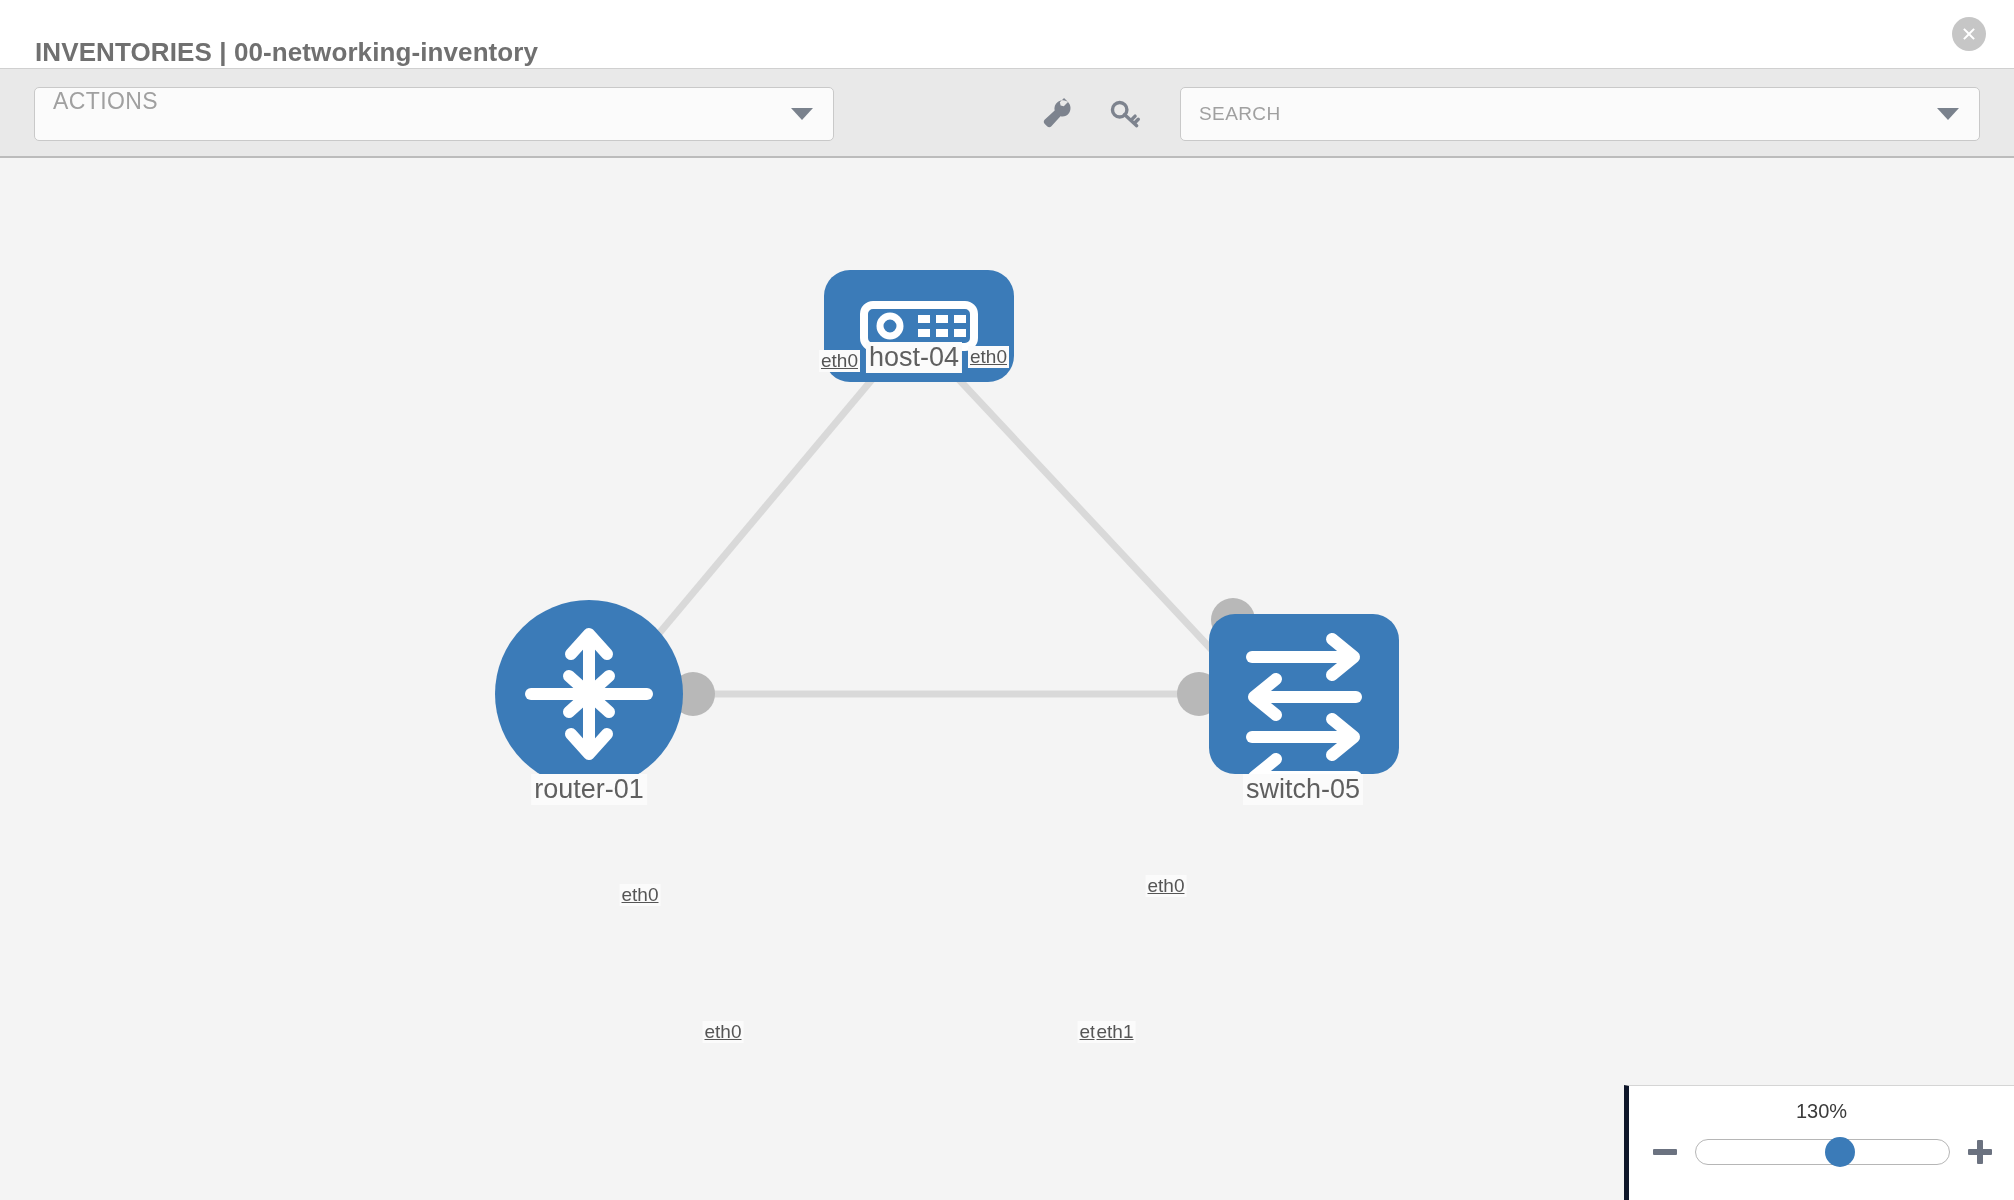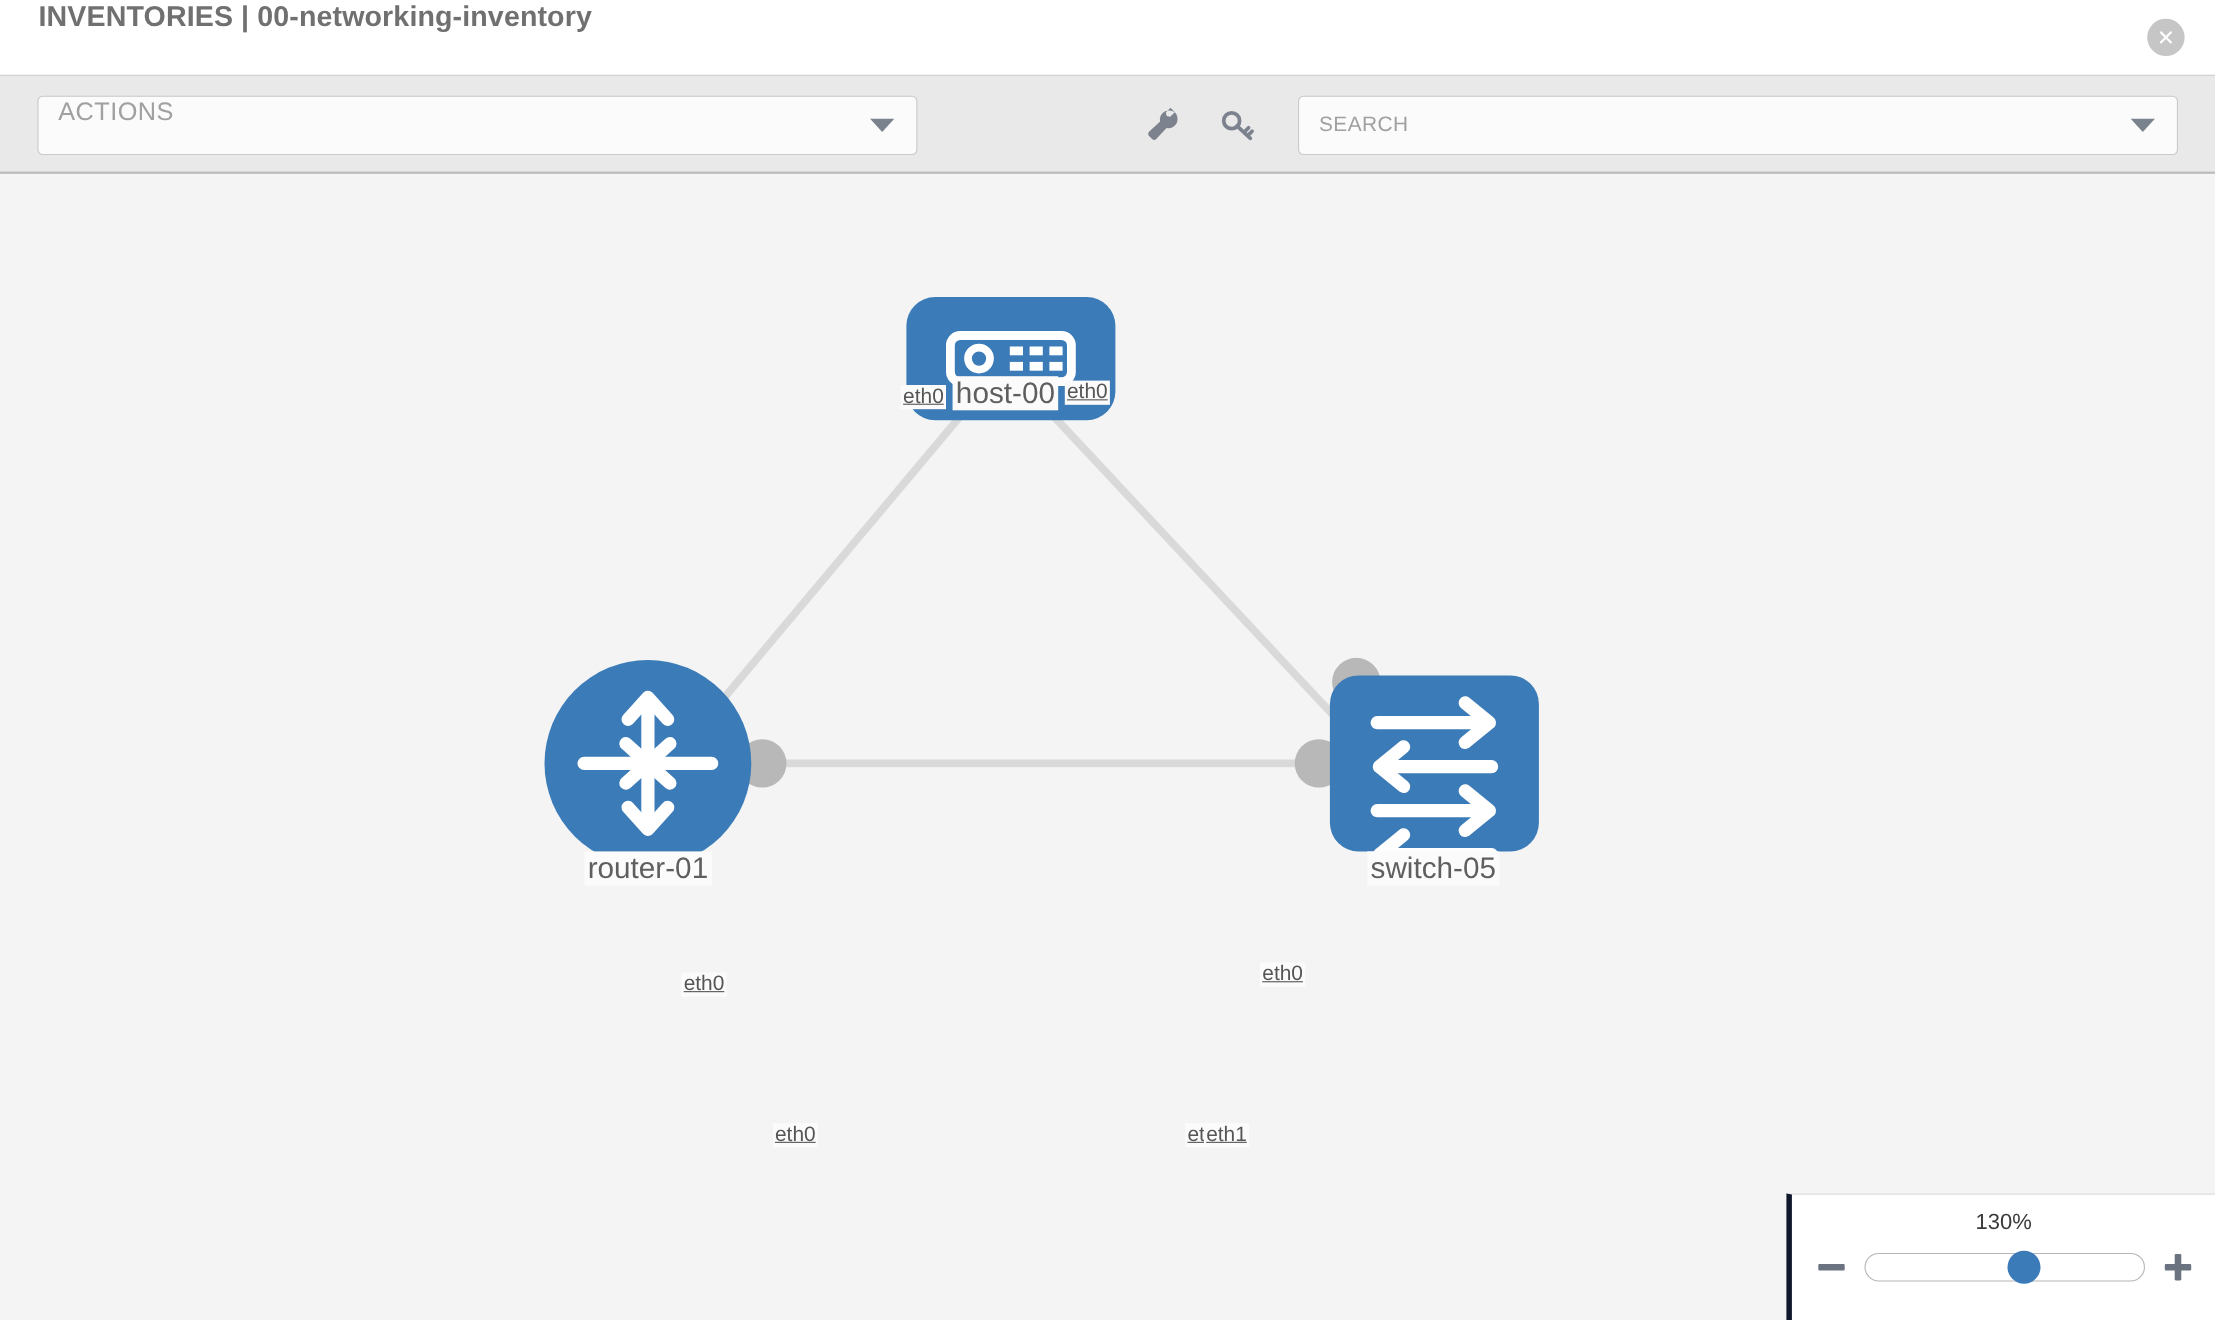--- a/index.html
+++ b/index.html
@@ -20,21 +20,21 @@
   }
 
   
   .header {
     position: absolute;
     left: 0; top: 0;
     width: 2014px;
     height: 68px;
     background: #ffffff;
     display: flex;
-    align-items: flex-start;
+    align-items: flex-end;
   }
   .header-title {
     margin-left: 35px;
     font-size: 26px;
     font-weight: bold;
     color: #707070;
     letter-spacing: 0.1px;
     white-space: nowrap;
   }
   .close-btn {
@@ -321,21 +321,21 @@
     </svg>
 
     <div class="iface-label" style="left:819px; top:190px;">eth0</div>
     <div class="iface-label" style="left:968px; top:186px;">eth0</div>
     <div class="iface-label" style="left:640px; top:735px; transform:translate(-50%,-50%);">eth0</div>
     <div class="iface-label" style="left:1166px; top:726px; transform:translate(-50%,-50%);">eth0</div>
     <div class="iface-label" style="left:723px; top:872px; transform:translate(-50%,-50%);">eth0</div>
     <div class="iface-label" style="left:1098px; top:872px; transform:translate(-50%,-50%);">eth0</div>
     <div class="iface-label" style="left:1115px; top:872px; transform:translate(-50%,-50%);">eth1</div>
 
-    <div class="node-label" style="left:914px; top:182px;">host-00</div>
+    <div class="node-label" style="left:914px; top:182px;">host-04</div>
     <div class="node-label" style="left:589px; top:614px;">router-01</div>
     <div class="node-label" style="left:1303px; top:614px;">switch-05</div>
 
     <div class="zoom-panel">
       <div class="zoom-value">130%</div>
       <div class="zoom-row">
         <div class="zoom-minus"></div>
         <div class="zoom-track">
           <div class="zoom-thumb" id="zoom-thumb" style="left: 57%;"></div>
         </div>

